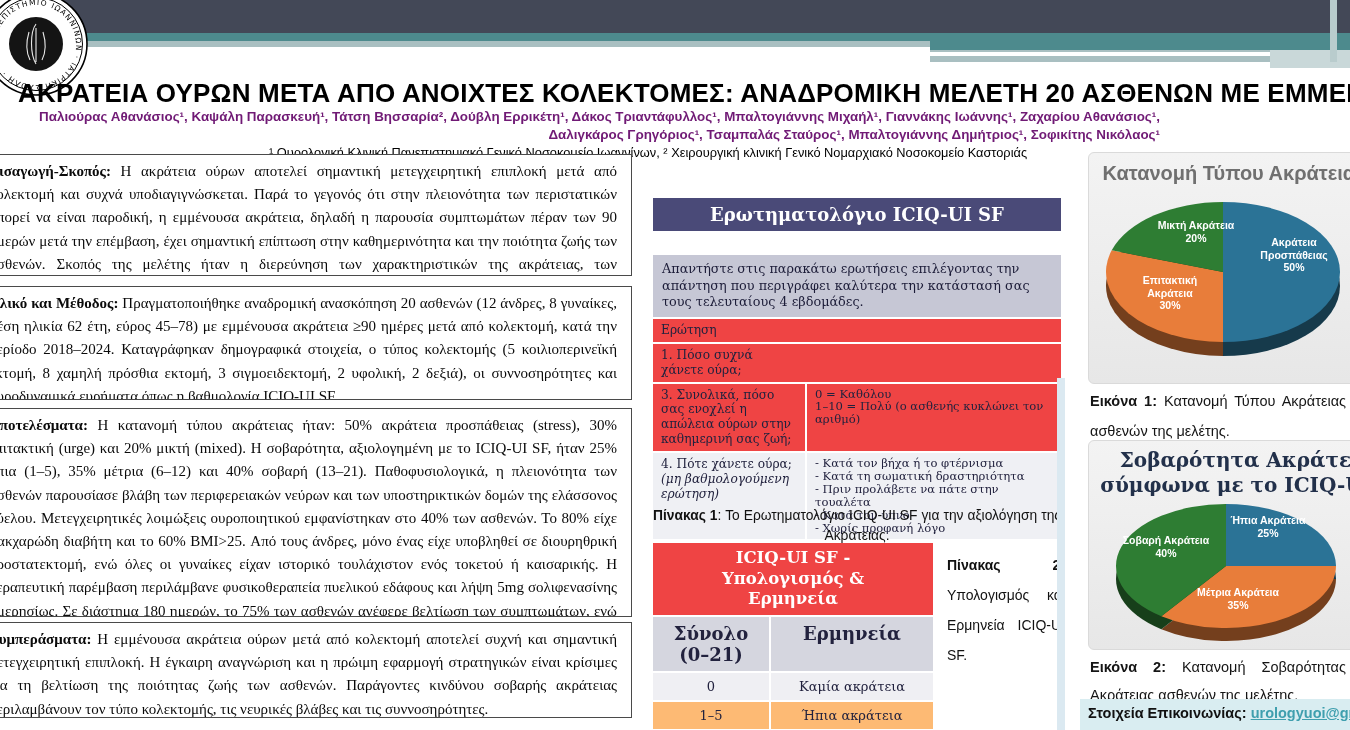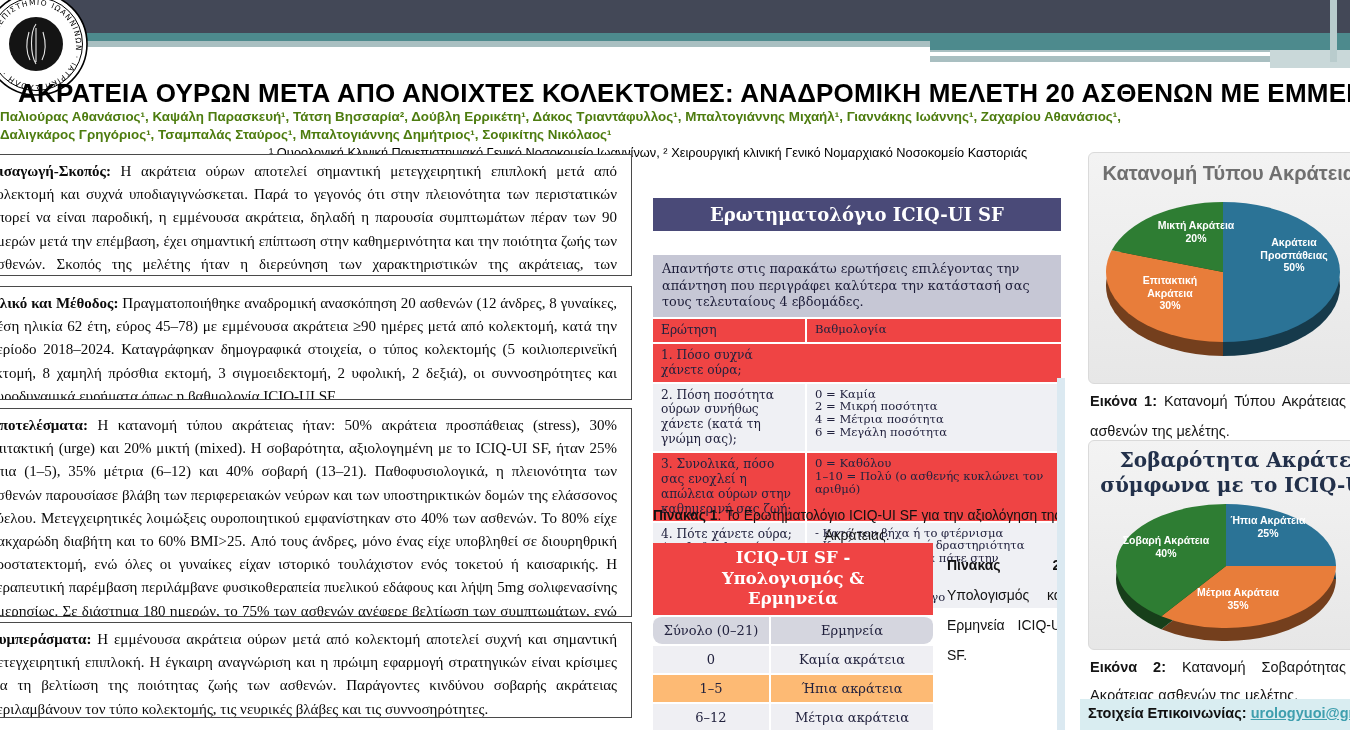--- a/index.html
+++ b/index.html
@@ -14,22 +14,22 @@
   #band-teal-right{left:930px;top:33px;width:420px;height:17px;background:#4d8a8d;}
   #band-sage-right{left:930px;top:50px;width:420px;height:12px;background:#a9bfc1;}
   #band-white-line{left:855px;top:52px;width:415px;height:4px;background:#ffffff;}
   #band-pale-right{left:1270px;top:50px;width:80px;height:18px;background:#c9d8d9;}
   #band-v-stripe{left:1330px;top:0;width:7px;height:62px;background:#b9cccd;}
 
   #logo{position:absolute;left:-16px;top:-8px;width:104px;height:104px;}
 
   #poster-title{position:absolute;left:18px;top:78px;width:2000px;white-space:nowrap;
     font-size:26px;font-weight:bold;color:#000;letter-spacing:.2px;}
-  #authors{position:absolute;left:0;top:108px;width:1160px;text-align:left;
-    font-size:13.4px;font-weight:bold;line-height:17.5px;color:#4d7c0f;}
+  #authors{position:absolute;left:0;top:108px;width:1160px;text-align:right;
+    font-size:13.4px;font-weight:bold;line-height:17.5px;color:#701a75;}
   #affiliations{position:absolute;left:0;top:145px;width:1296px;text-align:center;
     font-size:12.8px;color:#000;}
 
   
   .box{position:absolute;left:-26px;width:658px;box-sizing:border-box;
     border:1.6px solid #4a4a4a;background:#fff;padding:5px 14px;overflow:hidden;
     font-family:"Liberation Serif",serif;font-size:15px;line-height:23.2px;
     text-align:justify;color:#0a0a0a;}
   .box .lead{font-weight:bold;}
   #box-intro{top:154px;height:122px;}
@@ -54,21 +54,21 @@
   #caption-t1{position:absolute;left:653px;top:506px;width:408px;font-size:13.8px;
     line-height:1.45;text-align:justify;text-align-last:center;color:#111;}
   .cap-lead{font-weight:bold;}
 
   
   #table2{position:absolute;left:653px;top:543px;width:280px;
     font-family:"DejaVu Serif",serif;color:#22223e;}
   .t2-header{background:#ef4444;color:#fff;font-weight:bold;text-align:center;
     font-size:16.5px;line-height:1.25;padding:5px 24px;}
   .t2-row{display:flex;text-align:center;border-top:2px solid #fff;font-size:13px;}
-  .t2-colhead{background:#d5d6df;font-weight:normal;font-size:13px;border-radius:9px;}
+  .t2-colhead{background:#d5d6df;font-weight:bold;font-size:18px;}
   .t2-c1{width:118px;box-sizing:border-box;padding:6px 4px;border-right:2px solid #fff;}
   .t2-c2{flex:1;box-sizing:border-box;padding:6px 4px;}
   .t2-row.odd{background:#efeff3;}
   .t2-row.even{background:#fdba74;}
 
   #caption-t2{position:absolute;left:947px;top:550px;width:118px;font-size:14px;
     line-height:30px;text-align:justify;color:#111;}
 
   
   #vstrip{position:absolute;left:1057px;top:378px;width:8px;height:352px;background:#dbe9f1;}
@@ -139,34 +139,24 @@
 </div>
 <div class="box" id="box-conclusions">
   <span class="lead">Συμπεράσματα:</span><span> Η εμμένουσα ακράτεια ούρων μετά από κολεκτομή αποτελεί συχνή και σημαντική μετεγχειρητική επιπλοκή. Η έγκαιρη αναγνώριση και η πρώιμη εφαρμογή στρατηγικών είναι κρίσιμες για τη βελτίωση της ποιότητας ζωής των ασθενών. Παράγοντες κινδύνου σοβαρής ακράτειας περιλαμβάνουν τον τύπο κολεκτομής, τις νευρικές βλάβες και τις συννοσηρότητες.</span>
 </div>
 
 <div id="table1">
   <div class="t1-header">Ερωτηματολόγιο ICIQ-UI SF</div>
   <div class="t1-instr">Απαντήστε στις παρακάτω ερωτήσεις επιλέγοντας την απάντηση που περιγράφει καλύτερα την κατάστασή σας τους τελευταίους 4 εβδομάδες.</div>
   <div class="t1-row t1-colhead">
     <div class="t1-q">Ερώτηση</div>
-    <div class="t1-s">Βαθμολογία</div>
   </div>
   <div id="q-rows">
       <div class="t1-row odd">
         <div class="t1-q">1. Πόσο συχνά χάνετε ούρα;</div>
-      </div>
-      <div class="t1-row even">
-        <div class="t1-q">2. Πόση ποσότητα ούρων συνήθως χάνετε (κατά τη γνώμη σας);</div>
-        <div class="t1-s">
-          <div>0 = Καμία</div>
-          <div>2 = Μικρή ποσότητα</div>
-          <div>4 = Μέτρια ποσότητα</div>
-          <div>6 = Μεγάλη ποσότητα</div>
-        </div>
       </div>
       <div class="t1-row odd">
         <div class="t1-q">3. Συνολικά, πόσο σας ενοχλεί η απώλεια ούρων στην καθημερινή σας ζωή;</div>
         <div class="t1-s">
           <div>0 = Καθόλου</div>
           <div>1–10 = Πολύ (ο ασθενής κυκλώνει τον αριθμό)</div>
         </div>
       </div>
       <div class="t1-row even">
         <div class="t1-q">4. Πότε χάνετε ούρα;<i> (μη βαθμολογούμενη ερώτηση)</i></div>

